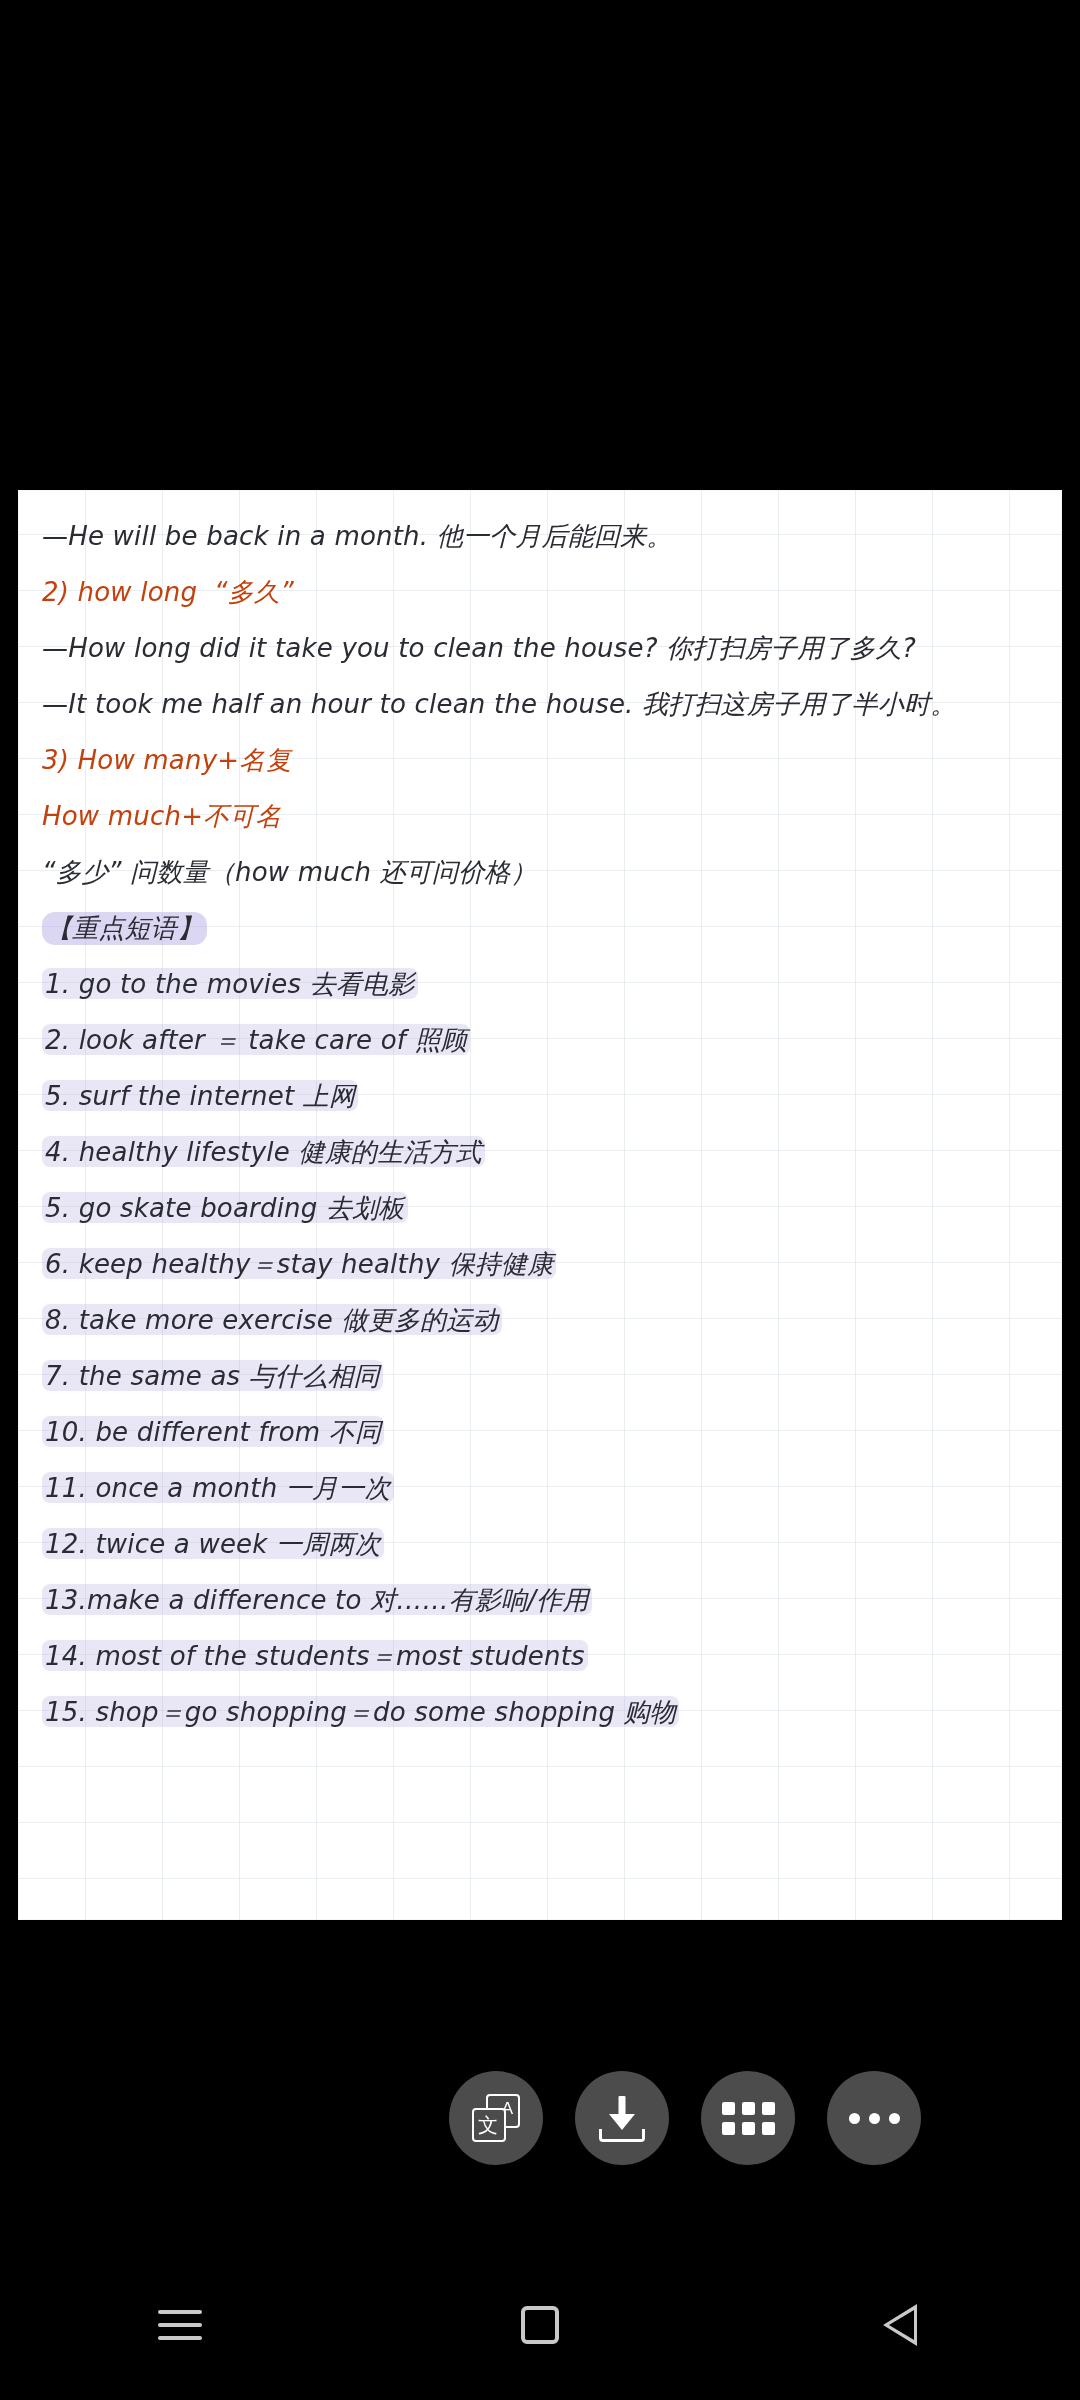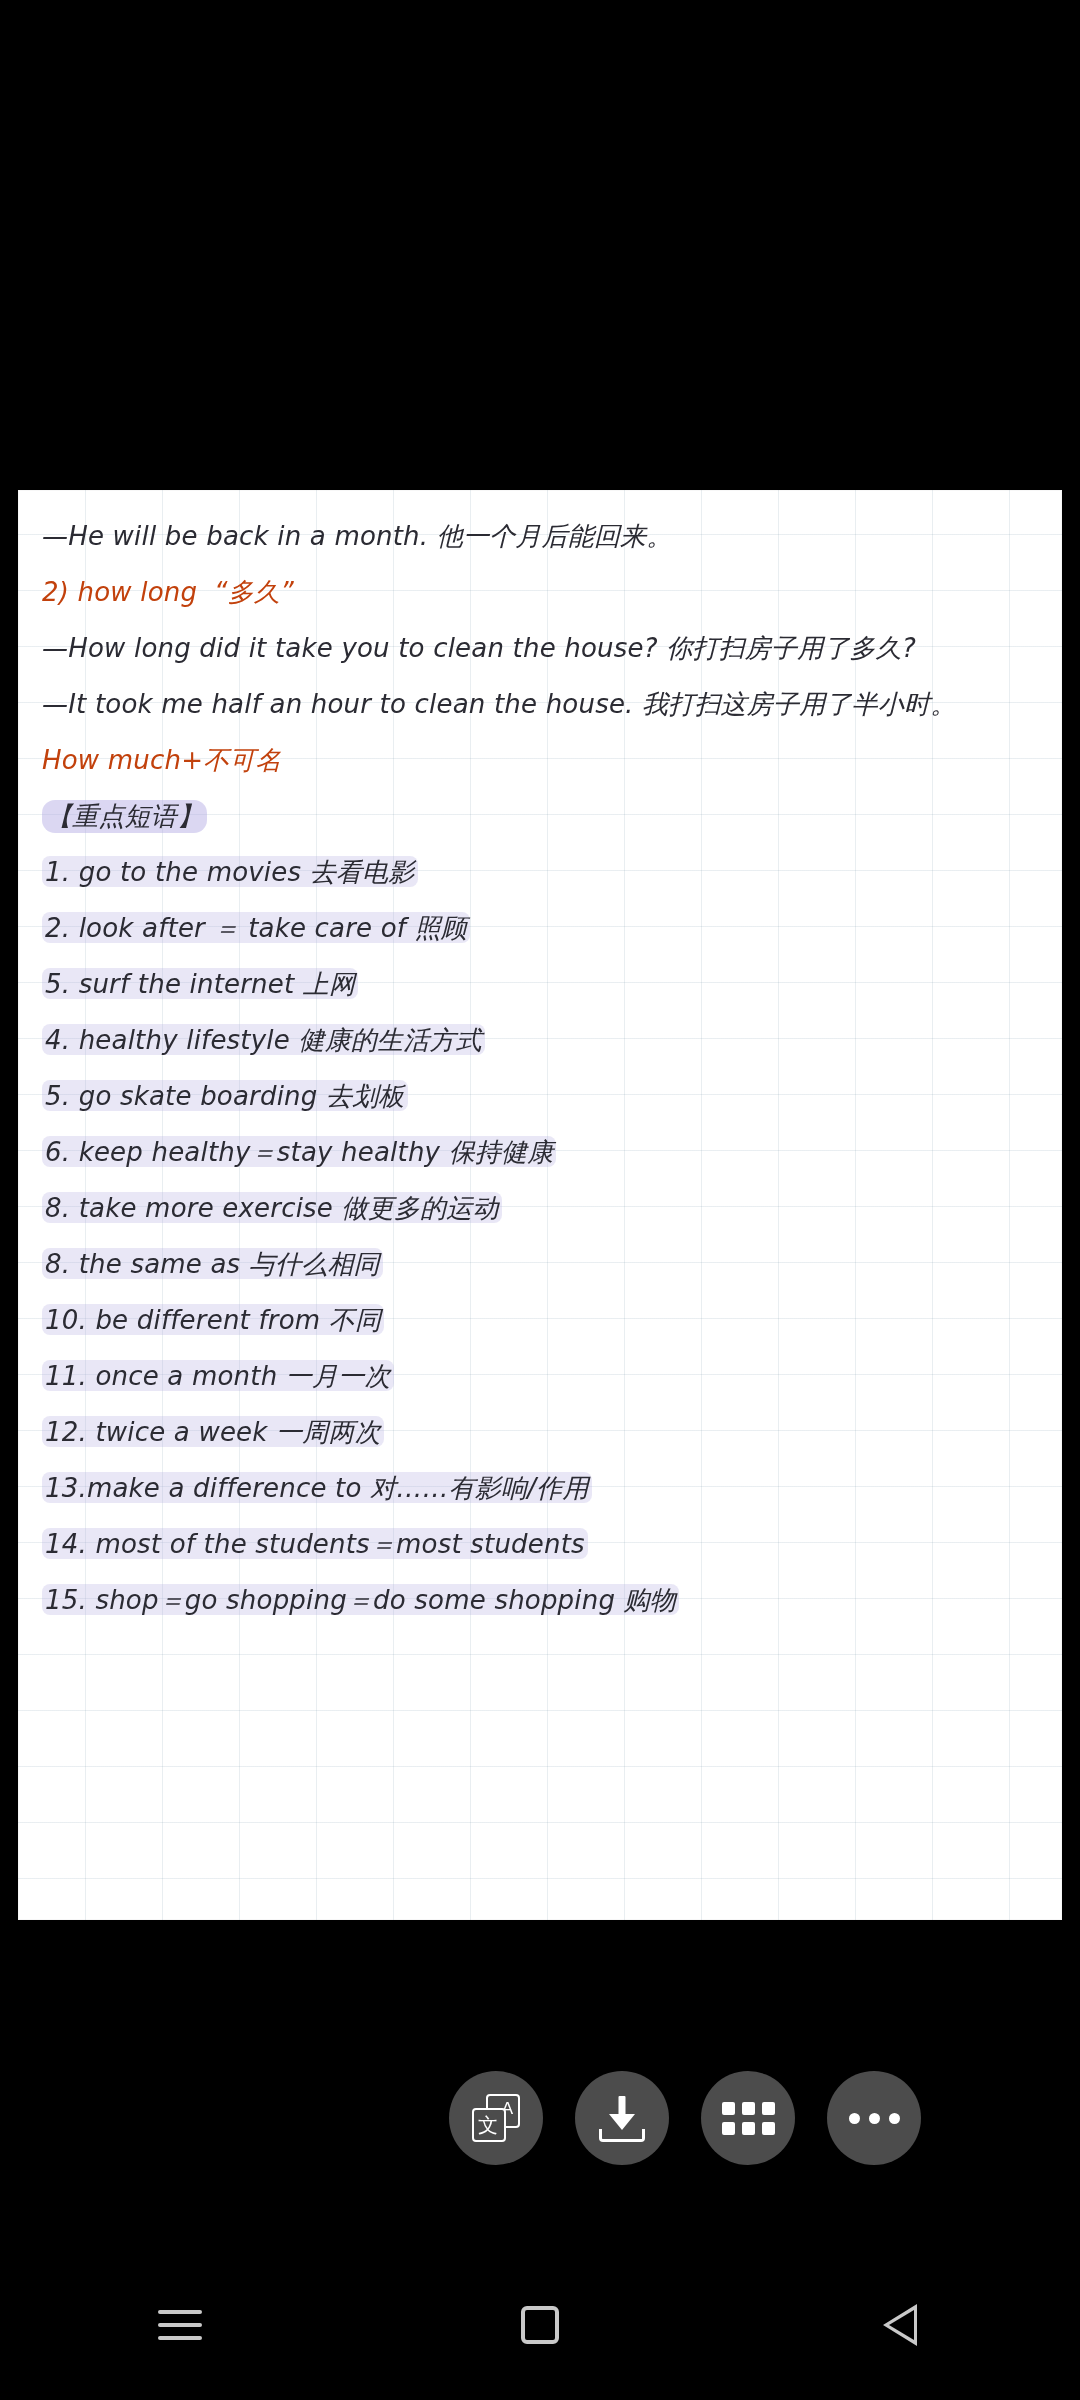--- a/index.html
+++ b/index.html
@@ -235,31 +235,33 @@
 
 <div id="screen">
 
   <div id="note-image">
     <div id="grid"></div>
     <div class="lines">
       <div class="line"><span>—He will be back in a month. 他一个月后能回来。</span></div>
       <div class="line red"><span>2) how long  “多久”</span></div>
       <div class="line"><span>—How long did it take you to clean the house? 你打扫房子用了多久?</span></div>
       <div class="line"><span>—It took me half an hour to clean the house. 我打扫这房子用了半小时。</span></div>
+      <div class="line red"><span>3) How many+名复</span></div>
       <div class="line red"><span>How much+不可名</span></div>
+      <div class="line"><span>“多少” 问数量（how much 还可问价格）</span></div>
       <div class="line blank"><span></span></div>
       <div class="line"><span class="hl">【重点短语】</span></div>
       <div class="line"><span class="hl-soft">1. go to the movies 去看电影</span></div>
       <div class="line"><span class="hl-soft">2. look after ＝ take care of 照顾</span></div>
       <div class="line"><span class="hl-soft">5. surf the internet 上网</span></div>
       <div class="line"><span class="hl-soft">4. healthy lifestyle 健康的生活方式</span></div>
       <div class="line"><span class="hl-soft">5. go skate boarding 去划板</span></div>
       <div class="line"><span class="hl-soft">6. keep healthy＝stay healthy 保持健康</span></div>
       <div class="line"><span class="hl-soft">8. take more exercise 做更多的运动</span></div>
-      <div class="line"><span class="hl-soft">8. the same as 与什么相同</span></div>
+      <div class="line"><span class="hl-soft">7. the same as 与什么相同</span></div>
       <div class="line"><span class="hl-soft">10. be different from 不同</span></div>
       <div class="line"><span class="hl-soft">11. once a month 一月一次</span></div>
       <div class="line"><span class="hl-soft">12. twice a week 一周两次</span></div>
       <div class="line"><span class="hl-soft">13.make a difference to 对……有影响/作用</span></div>
       <div class="line"><span class="hl-soft">14. most of the students＝most students</span></div>
       <div class="line"><span class="hl-soft">15. shop＝go shopping＝do some shopping 购物</span></div>
     </div>
     <div id="paper-shadow"></div>
   </div>
 

